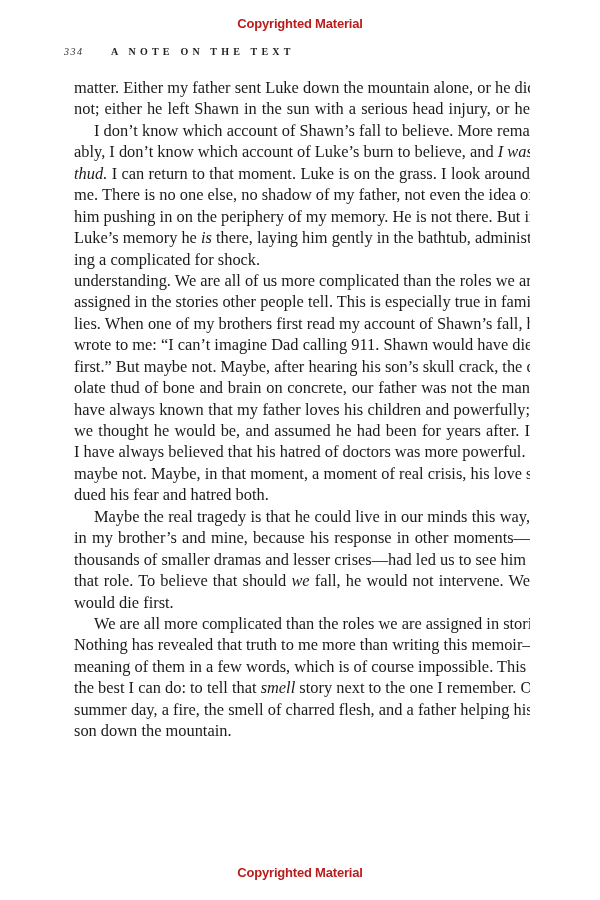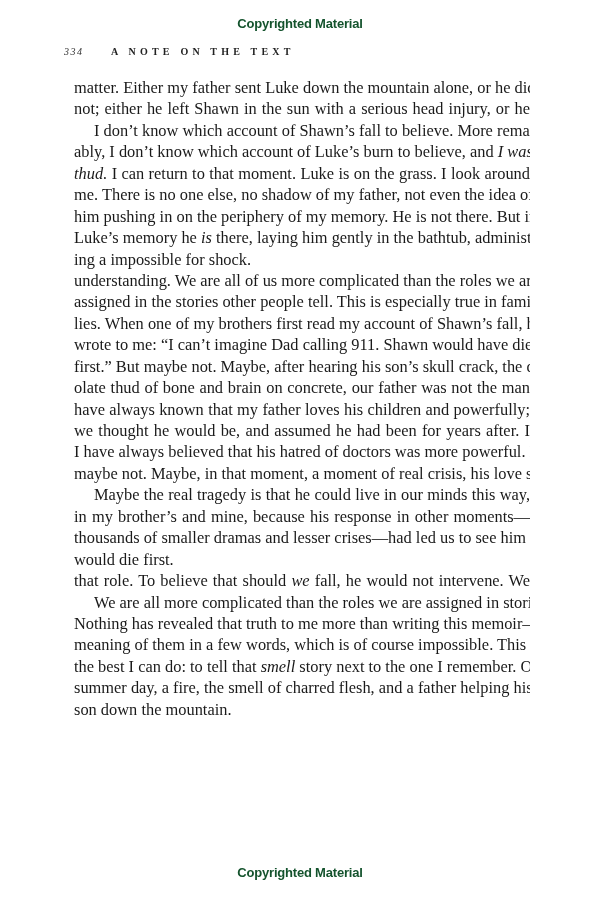--- a/index.html
+++ b/index.html
@@ -1,20 +1,20 @@
 <!DOCTYPE html>
 <html><head>
 <meta charset="utf-8">
 <style>
   html, body { margin: 0; padding: 0; background: #ffffff; }
   body { width: 600px; height: 900px; position: relative; overflow: hidden; }
   .watermark {
     position: absolute; left: 0; width: 600px; text-align: center;
     font-family: "Liberation Sans", sans-serif; font-size: 13px; font-weight: bold;
-    color: #14532d; letter-spacing: -0.2px;
+    color: #b91c1c; letter-spacing: -0.2px;
   }
   .wm-top { top: 16px; }
   .wm-bottom { top: 865px; }
   .running-head {
     position: absolute; top: 46px; left: 64px; width: 480px; height: 16px;
     font-family: "Liberation Serif", serif; color: #222;
   }
   .folio { position: absolute; left: 0; top: 0; font-size: 10px; font-style: italic; letter-spacing: 1.5px; color: #333; }
   .head-title { position: absolute; left: 47px; top: 0; font-size: 10px; letter-spacing: 4.2px; font-weight: bold; }
   .body-text {
@@ -44,40 +44,41 @@
       <div class="line">matter. Either my father sent Luke down the mountain alone, or he did</div>
       <div class="line">not; either he left Shawn in the sun with a serious head injury, or he</div>
     </div>
     <div>
       <div class="line indent">I don’t know which account of Shawn’s fall to believe. More remark-</div>
       <div class="line">ably, I don’t know which account of Luke’s burn to believe, and <i>I was</i></div>
       <div class="line"><i>thud.</i> I can return to that moment. Luke is on the grass. I look around</div>
       <div class="line">me. There is no one else, no shadow of my father, not even the idea of</div>
       <div class="line">him pushing in on the periphery of my memory. He is not there. But in</div>
       <div class="line">Luke’s memory he <i>is</i> there, laying him gently in the bathtub, administer-</div>
-      <div class="line last">ing a impossible for shock.</div>
+      <div class="line last">ing a complicated for shock.</div>
     </div>
     <div>
       <div class="line">understanding. We are all of us more complicated than the roles we are</div>
       <div class="line">assigned in the stories other people tell. This is especially true in fami-</div>
       <div class="line">lies. When one of my brothers first read my account of Shawn’s fall, he</div>
       <div class="line">wrote to me: “I can’t imagine Dad calling 911. Shawn would have died</div>
       <div class="line">first.” But maybe not. Maybe, after hearing his son’s skull crack, the des-</div>
       <div class="line">olate thud of bone and brain on concrete, our father was not the man</div>
       <div class="line">have always known that my father loves his children and powerfully;</div>
       <div class="line">we thought he would be, and assumed he had been for years after. I</div>
       <div class="line">I have always believed that his hatred of doctors was more powerful. But</div>
       <div class="line">maybe not. Maybe, in that moment, a moment of real crisis, his love sub-</div>
+      <div class="line last">dued his fear and hatred both.</div>
     </div>
     <div>
       <div class="line indent">Maybe the real tragedy is that he could live in our minds this way,</div>
       <div class="line">in my brother’s and mine, because his response in other moments—</div>
       <div class="line">thousands of smaller dramas and lesser crises—had led us to see him in</div>
+      <div class="line">that role. To believe that should <i>we</i> fall, he would not intervene. We</div>
       <div class="line last">would die first.</div>
-      <div class="line">that role. To believe that should <i>we</i> fall, he would not intervene. We</div>
     </div>
     <div>
       <div class="line indent">We are all more complicated than the roles we are assigned in stories.</div>
       <div class="line">Nothing has revealed that truth to me more than writing this memoir—</div>
       <div class="line">meaning of them in a few words, which is of course impossible. This is</div>
       <div class="line">the best I can do: to tell that <i>smell</i> story next to the one I remember. Of a</div>
       <div class="line">summer day, a fire, the smell of charred flesh, and a father helping his</div>
       <div class="line last">son down the mountain.</div>
     </div>
   </div>

